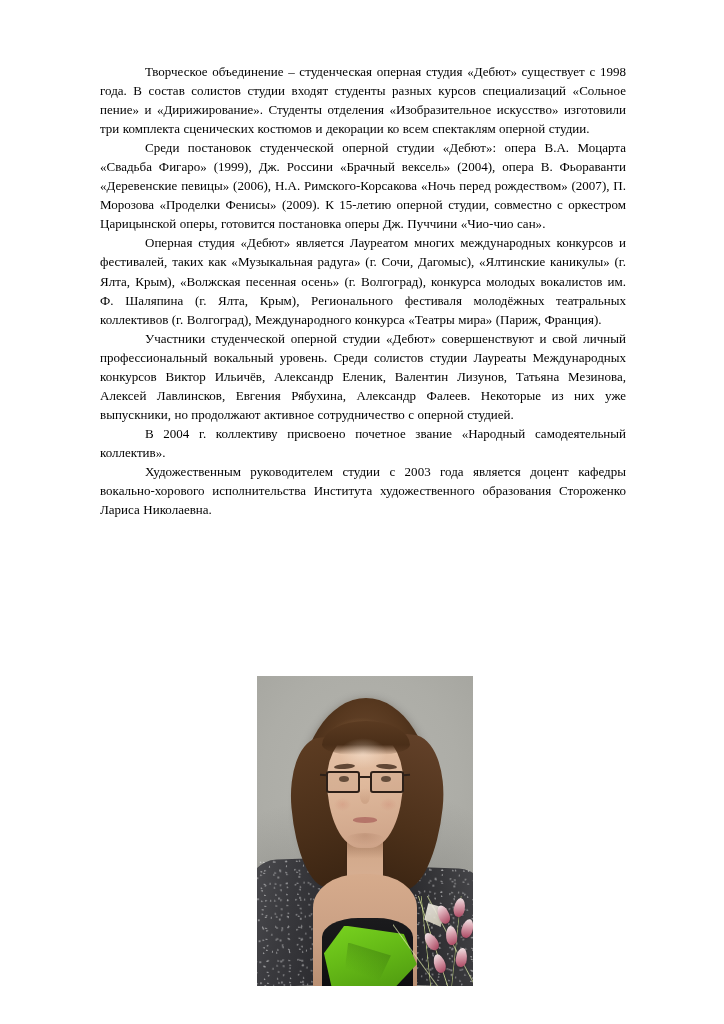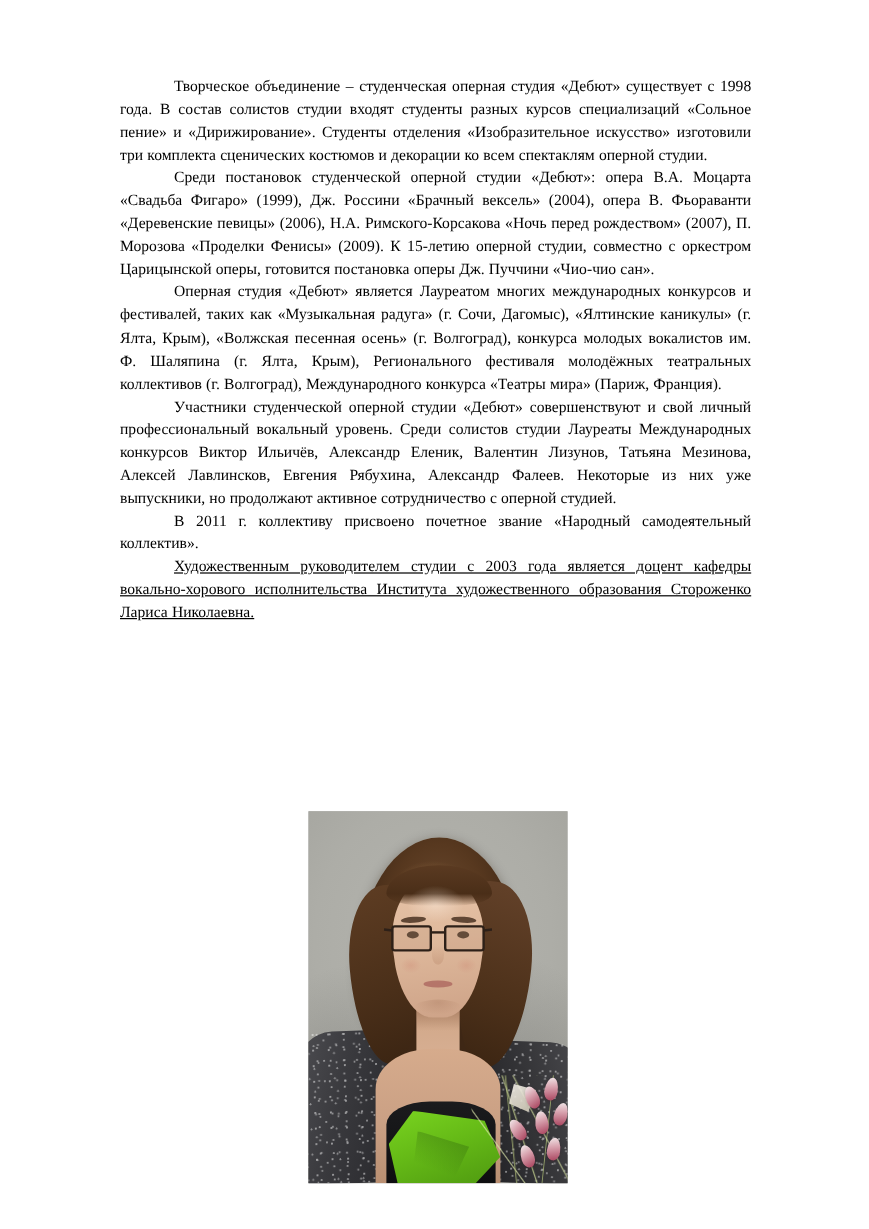--- a/index.html
+++ b/index.html
@@ -32,21 +32,21 @@
     margin: 0;
     padding: 0;
     text-align: justify;
     text-indent: 45px;
     font-size: 13px;
     line-height: 19.05px;
     letter-spacing: 0.01px;
     word-spacing: 0.2px;
     -webkit-font-smoothing: antialiased;
   }
-  p.para:last-child { margin-bottom: 0; text-decoration: underline; }
+  p.para:last-child { margin-bottom: 0; }
 
   
   .photo-wrap {
     position: absolute;
     left: 257px;
     top: 676px;
     width: 216px;
     height: 310px;
     overflow: hidden;
     background: #a8a8a4;
@@ -365,21 +365,21 @@
 </head>
 <body>
 
 <div class="page">
 
   <div class="text-block">
     <p class="para">Творческое объединение – студенческая оперная студия «Дебют» существует с 1998 года. В состав  солистов студии входят  студенты разных курсов специализаций   «Сольное пение» и «Дирижирование». Студенты отделения  «Изобразительное  искусство»  изготовили  три  комплекта сценических костюмов и декорации ко всем спектаклям оперной студии.</p>
     <p class="para">Среди постановок студенческой оперной студии «Дебют»: опера В.А. Моцарта «Свадьба Фигаро» (1999), Дж. Россини «Брачный вексель» (2004), опера В. Фьораванти  «Деревенские  певицы»  (2006),  Н.А.  Римского-Корсакова  «Ночь  перед  рождеством»  (2007),  П.  Морозова  «Проделки Фенисы»  (2009).  К  15-летию  оперной  студии,  совместно  с  оркестром Царицынской оперы, готовится постановка оперы Дж. Пуччини «Чио-чио сан».</p>
     <p class="para">Оперная студия «Дебют» является Лауреатом многих международных конкурсов  и  фестивалей,  таких  как  «Музыкальная  радуга»  (г. Сочи, Дагомыс), «Ялтинские каникулы» (г. Ялта, Крым), «Волжская песенная осень» (г. Волгоград), конкурса молодых вокалистов им. Ф. Шаляпина (г. Ялта,   Крым),   Регионального   фестиваля   молодёжных   театральных коллективов (г. Волгоград), Международного конкурса «Театры мира» (Париж, Франция).</p>
     <p class="para">Участники студенческой оперной студии «Дебют» совершенствуют и свой личный профессиональный вокальный уровень. Среди солистов студии Лауреаты Международных конкурсов Виктор Ильичёв, Александр Еленик, Валентин  Лизунов,  Татьяна  Мезинова,  Алексей  Лавлинсков,  Евгения Рябухина,  Александр  Фалеев.  Некоторые  из  них  уже  выпускники,  но продолжают активное сотрудничество с оперной студией.</p>
-    <p class="para">В  2011  г.  коллективу  присвоено  почетное  звание  «Народный самодеятельный коллектив».</p>
+    <p class="para">В  2004  г.  коллективу  присвоено  почетное  звание  «Народный самодеятельный коллектив».</p>
     <p class="para">Художественным руководителем студии с 2003 года является доцент кафедры  вокально-хорового  исполнительства  Института  художественного образования Стороженко Лариса Николаевна.</p>
   </div>
 
   <div class="photo-wrap">
     <div class="photo">
       <div class="bg"></div>
       <div class="bg-shadow"></div>
 
       <div class="jacket-l">
           <span class="sparkle"></span>

